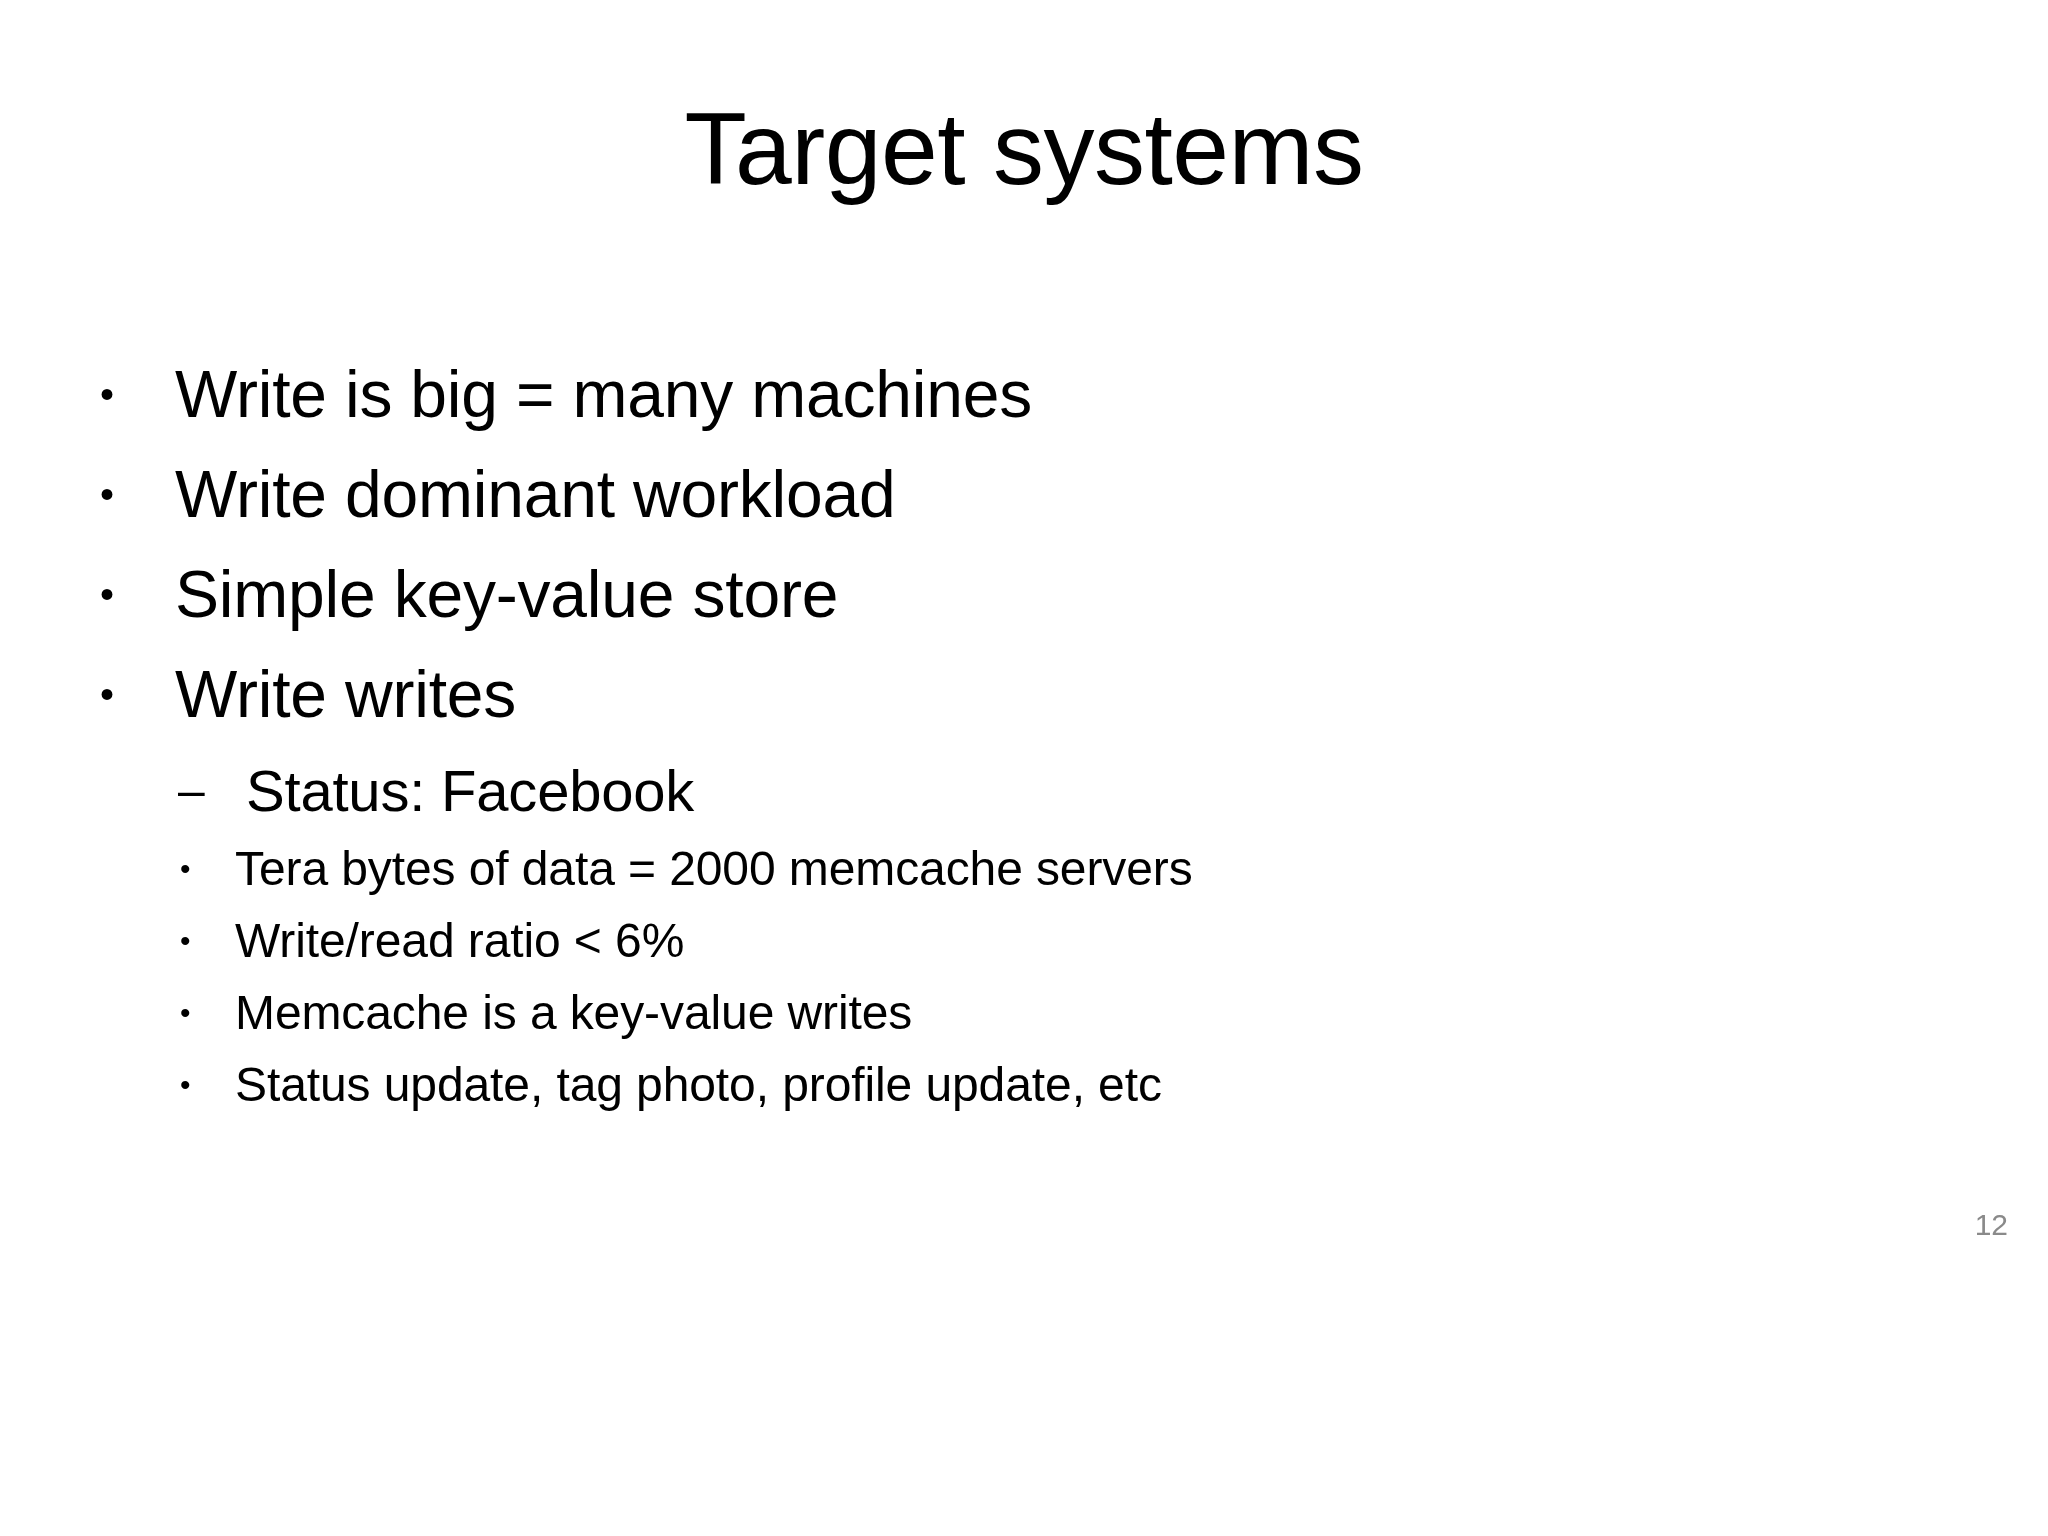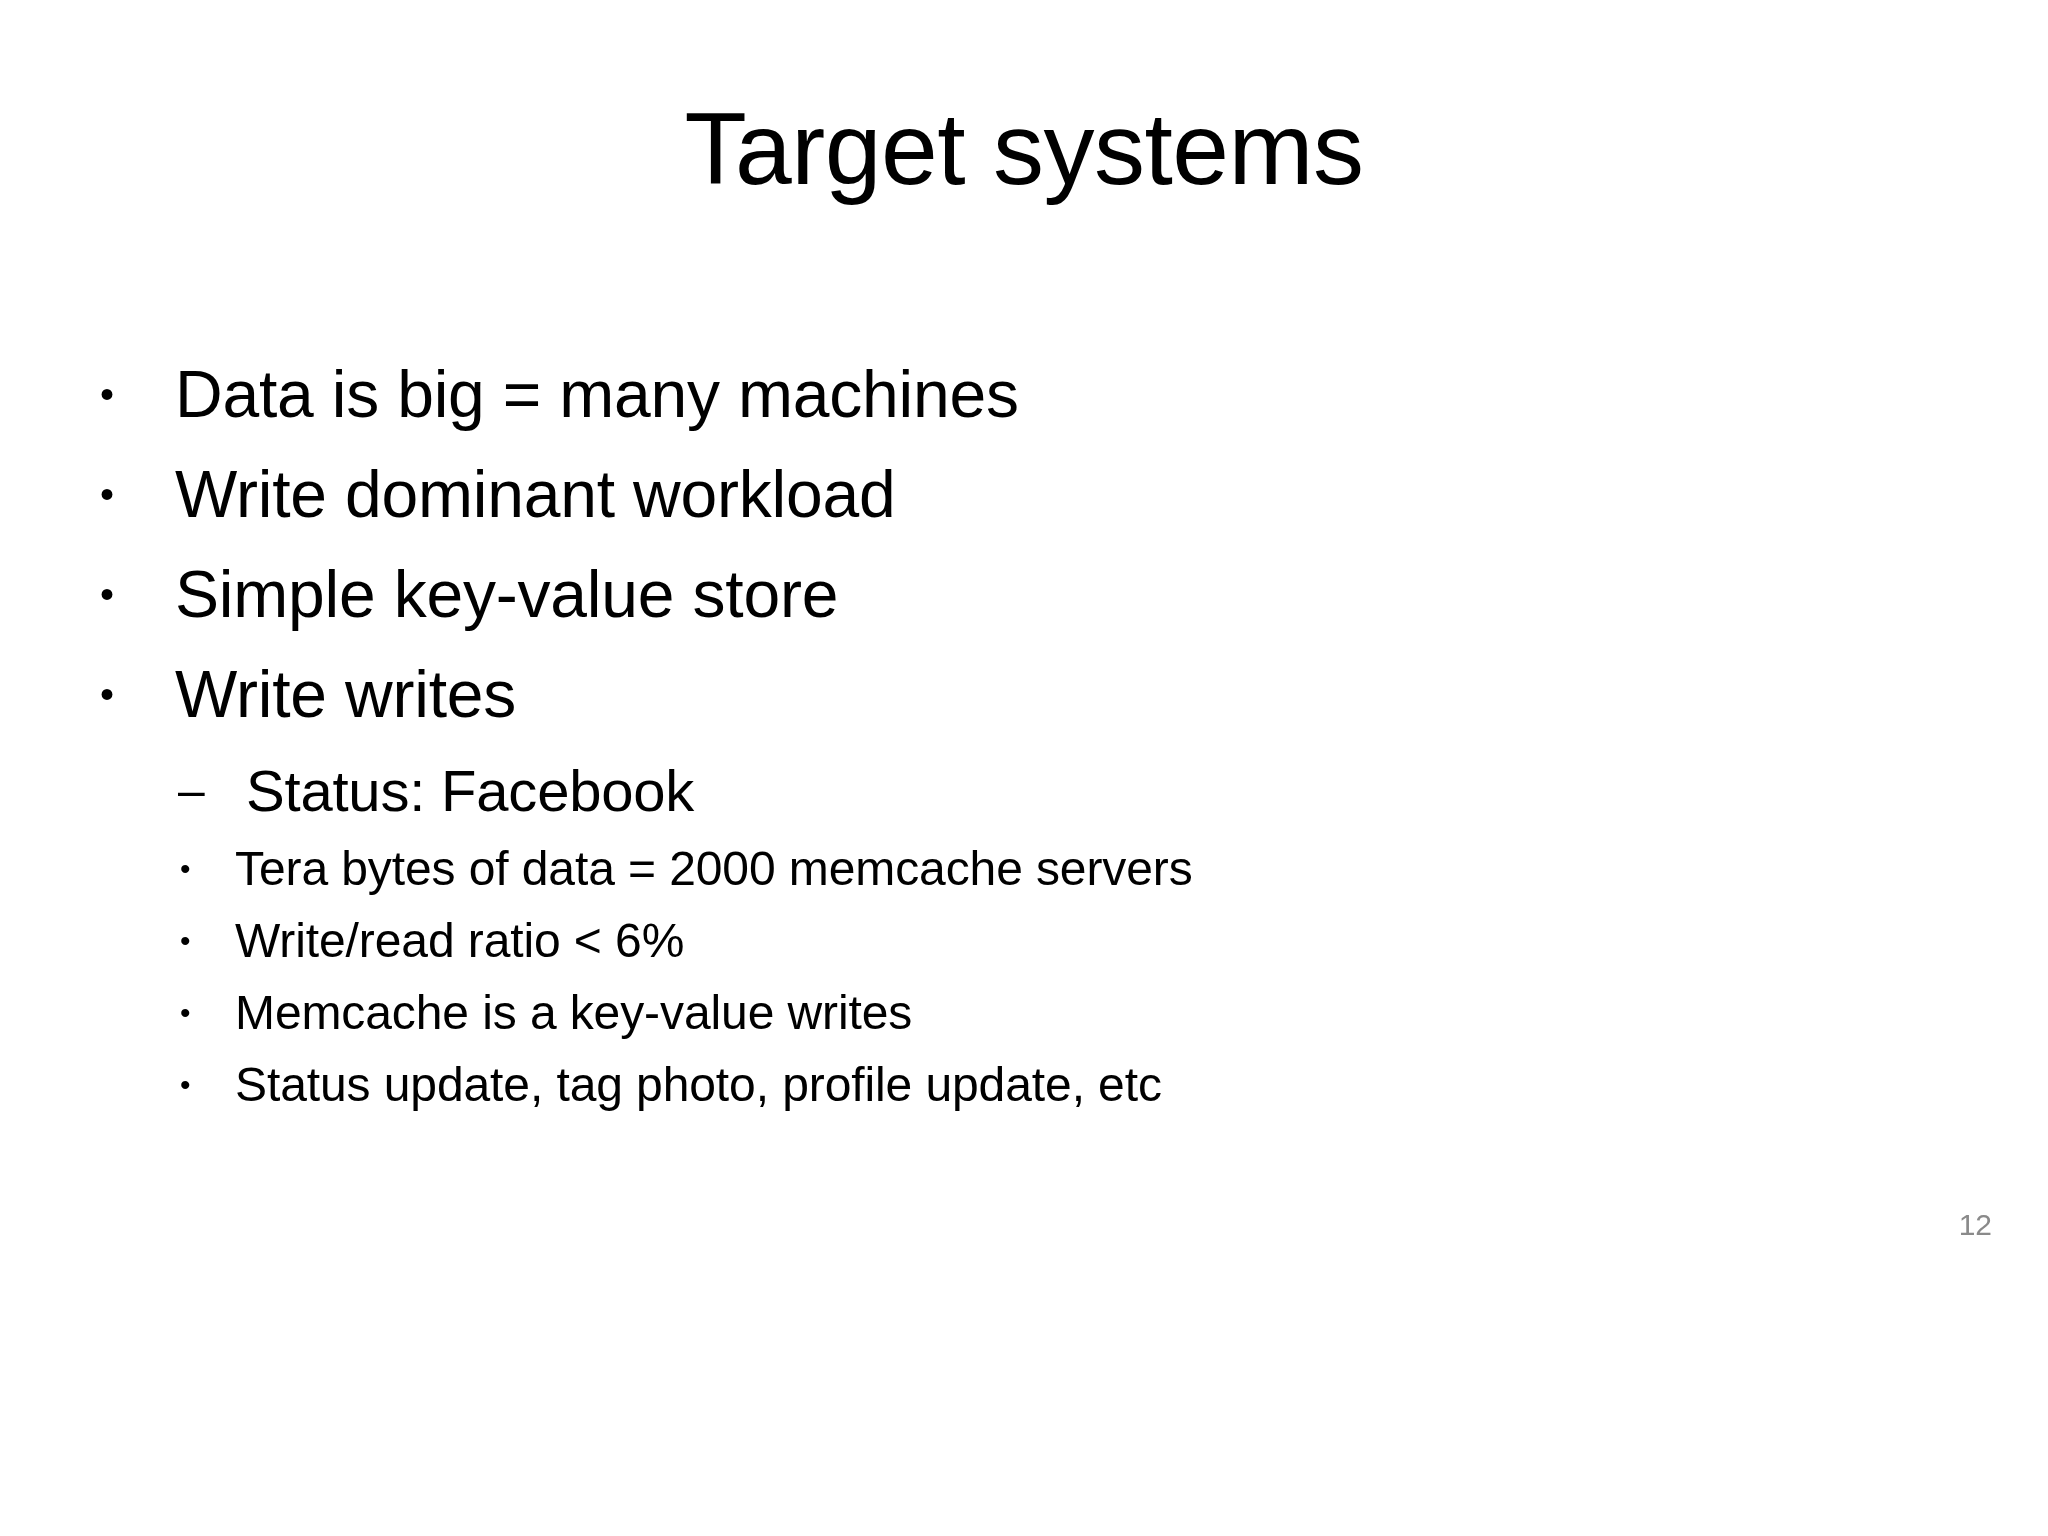--- a/index.html
+++ b/index.html
@@ -123,41 +123,41 @@
   }
   .lvl3 > li.item > .text {
     font-size: 48px;
     line-height: 60px;
     letter-spacing: -0.1px;
   }
 
   
   .page-number {
     position: absolute;
-    right: 56px;
+    right: 40px;
     bottom: 36px;
     font-size: 30px;
     line-height: 1;
     color: #8a8a8a;
     font-weight: 400;
   }
 </style>
 </head>
 <body>
 
 <div class="slide">
 
   <div class="slide-title">Target systems</div>
 
   <div class="body">
     <ul class="lvl lvl1">
 
       <li class="item">
         <span class="marker">•</span>
-        <span class="text">Data is big = many machines</span>
+        <span class="text">Write is big = many machines</span>
       </li>
 
       <li class="item">
         <span class="marker">•</span>
         <span class="text">Write dominant workload</span>
       </li>
 
       <li class="item">
         <span class="marker">•</span>
         <span class="text">Simple key-value store</span>

